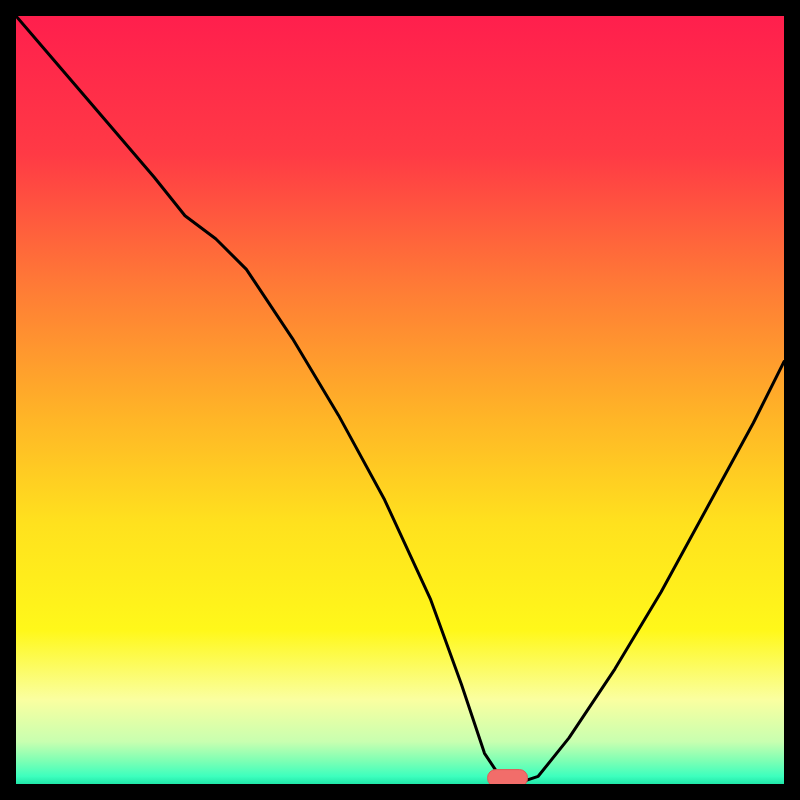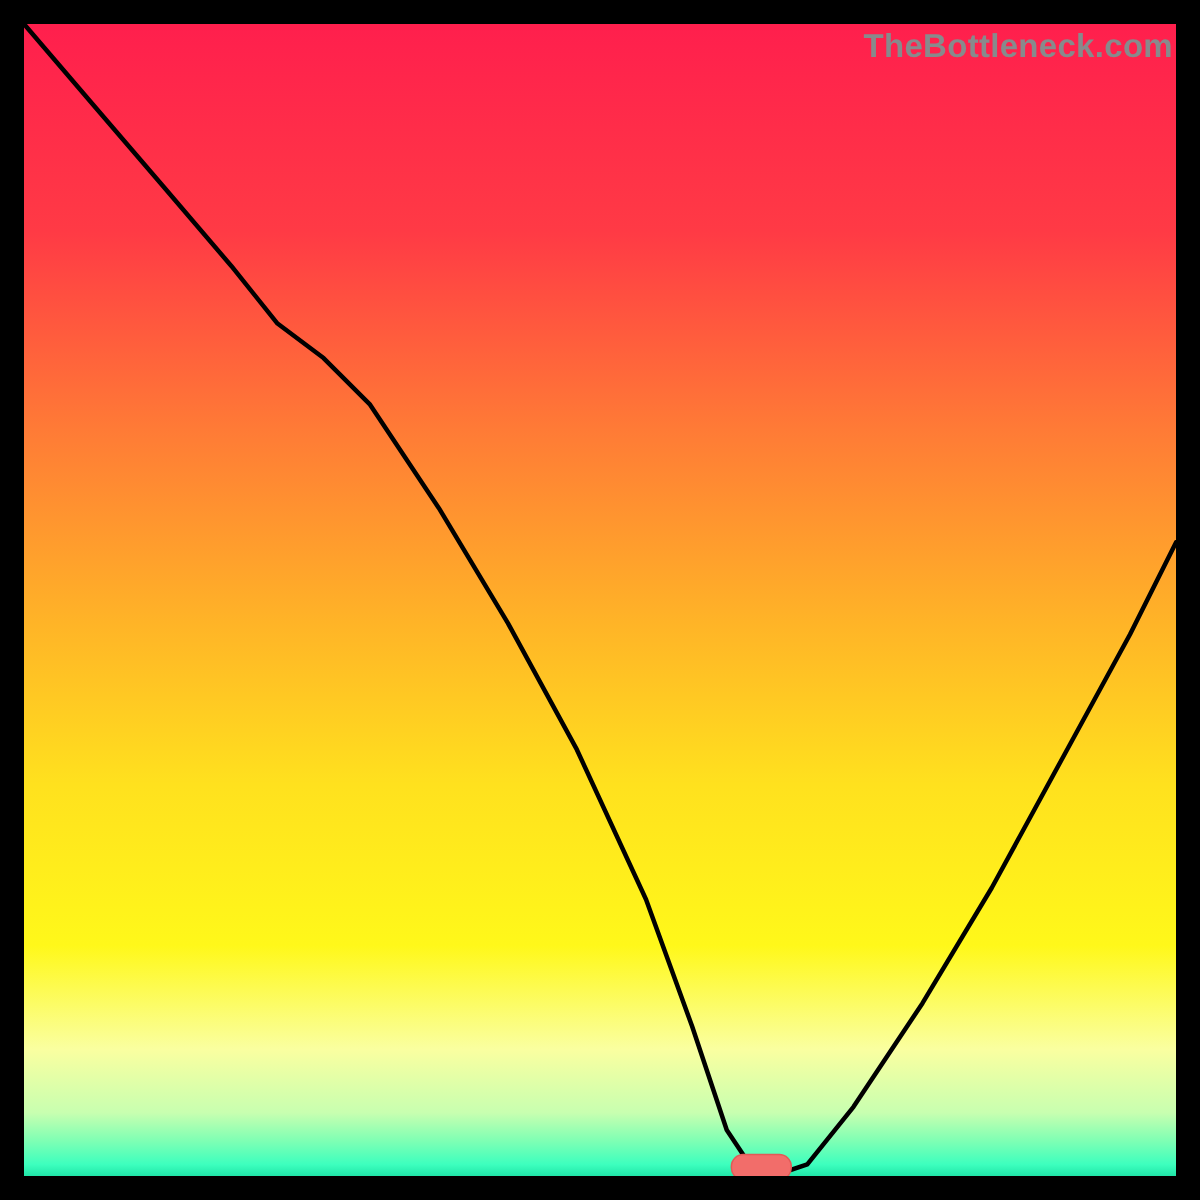--- a/index.html
+++ b/index.html
@@ -61,14 +61,13 @@
         </linearGradient>
     </defs>
 
     <rect x="0" y="0" width="768" height="768" fill="url(#bg-grad)"></rect>
 
     <path id="curve" fill="none" stroke-width="3" stroke-linejoin="round" stroke-linecap="round" d="M0.0 0.0 L46.1 53.8 L92.2 107.5 L138.2 161.3 L169.0 199.7 L199.7 222.7 L230.4 253.4 L276.5 322.6 L322.6 399.4 L368.6 483.8 L414.7 583.7 L445.4 668.2 L468.5 737.3 L483.8 760.3 L499.2 768.0 L522.2 760.3 L553.0 721.9 L599.0 652.8 L645.1 576.0 L691.2 491.5 L737.3 407.0 L768.0 345.6" stroke="#000000"></path>
 
     <rect id="marker" rx="8" ry="8" x="471.6" y="753.6" width="39.9" height="16.9" fill="#f26d6a" stroke="#e15a57" stroke-width="1"></rect>
   </svg>
 
-  <div class="watermark">TheBottleneck.com</div>
 </div>
 
 </body></html>

